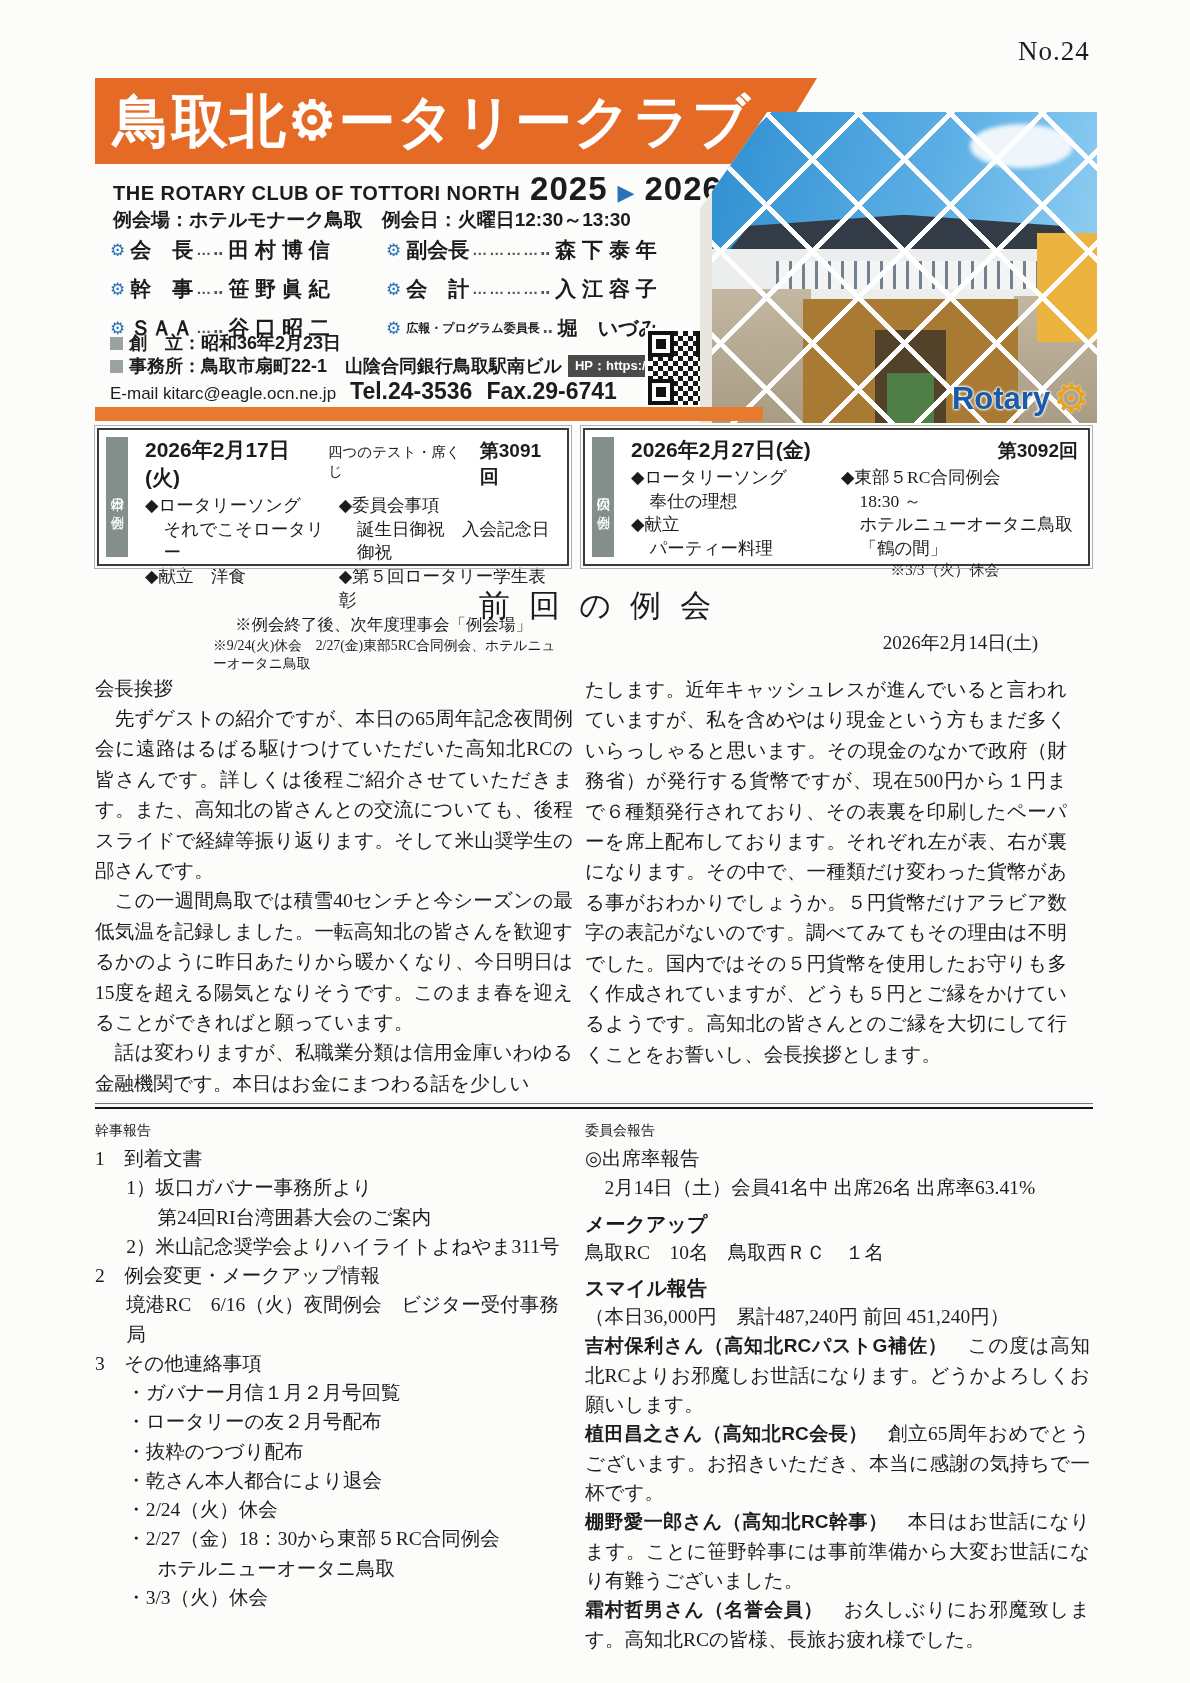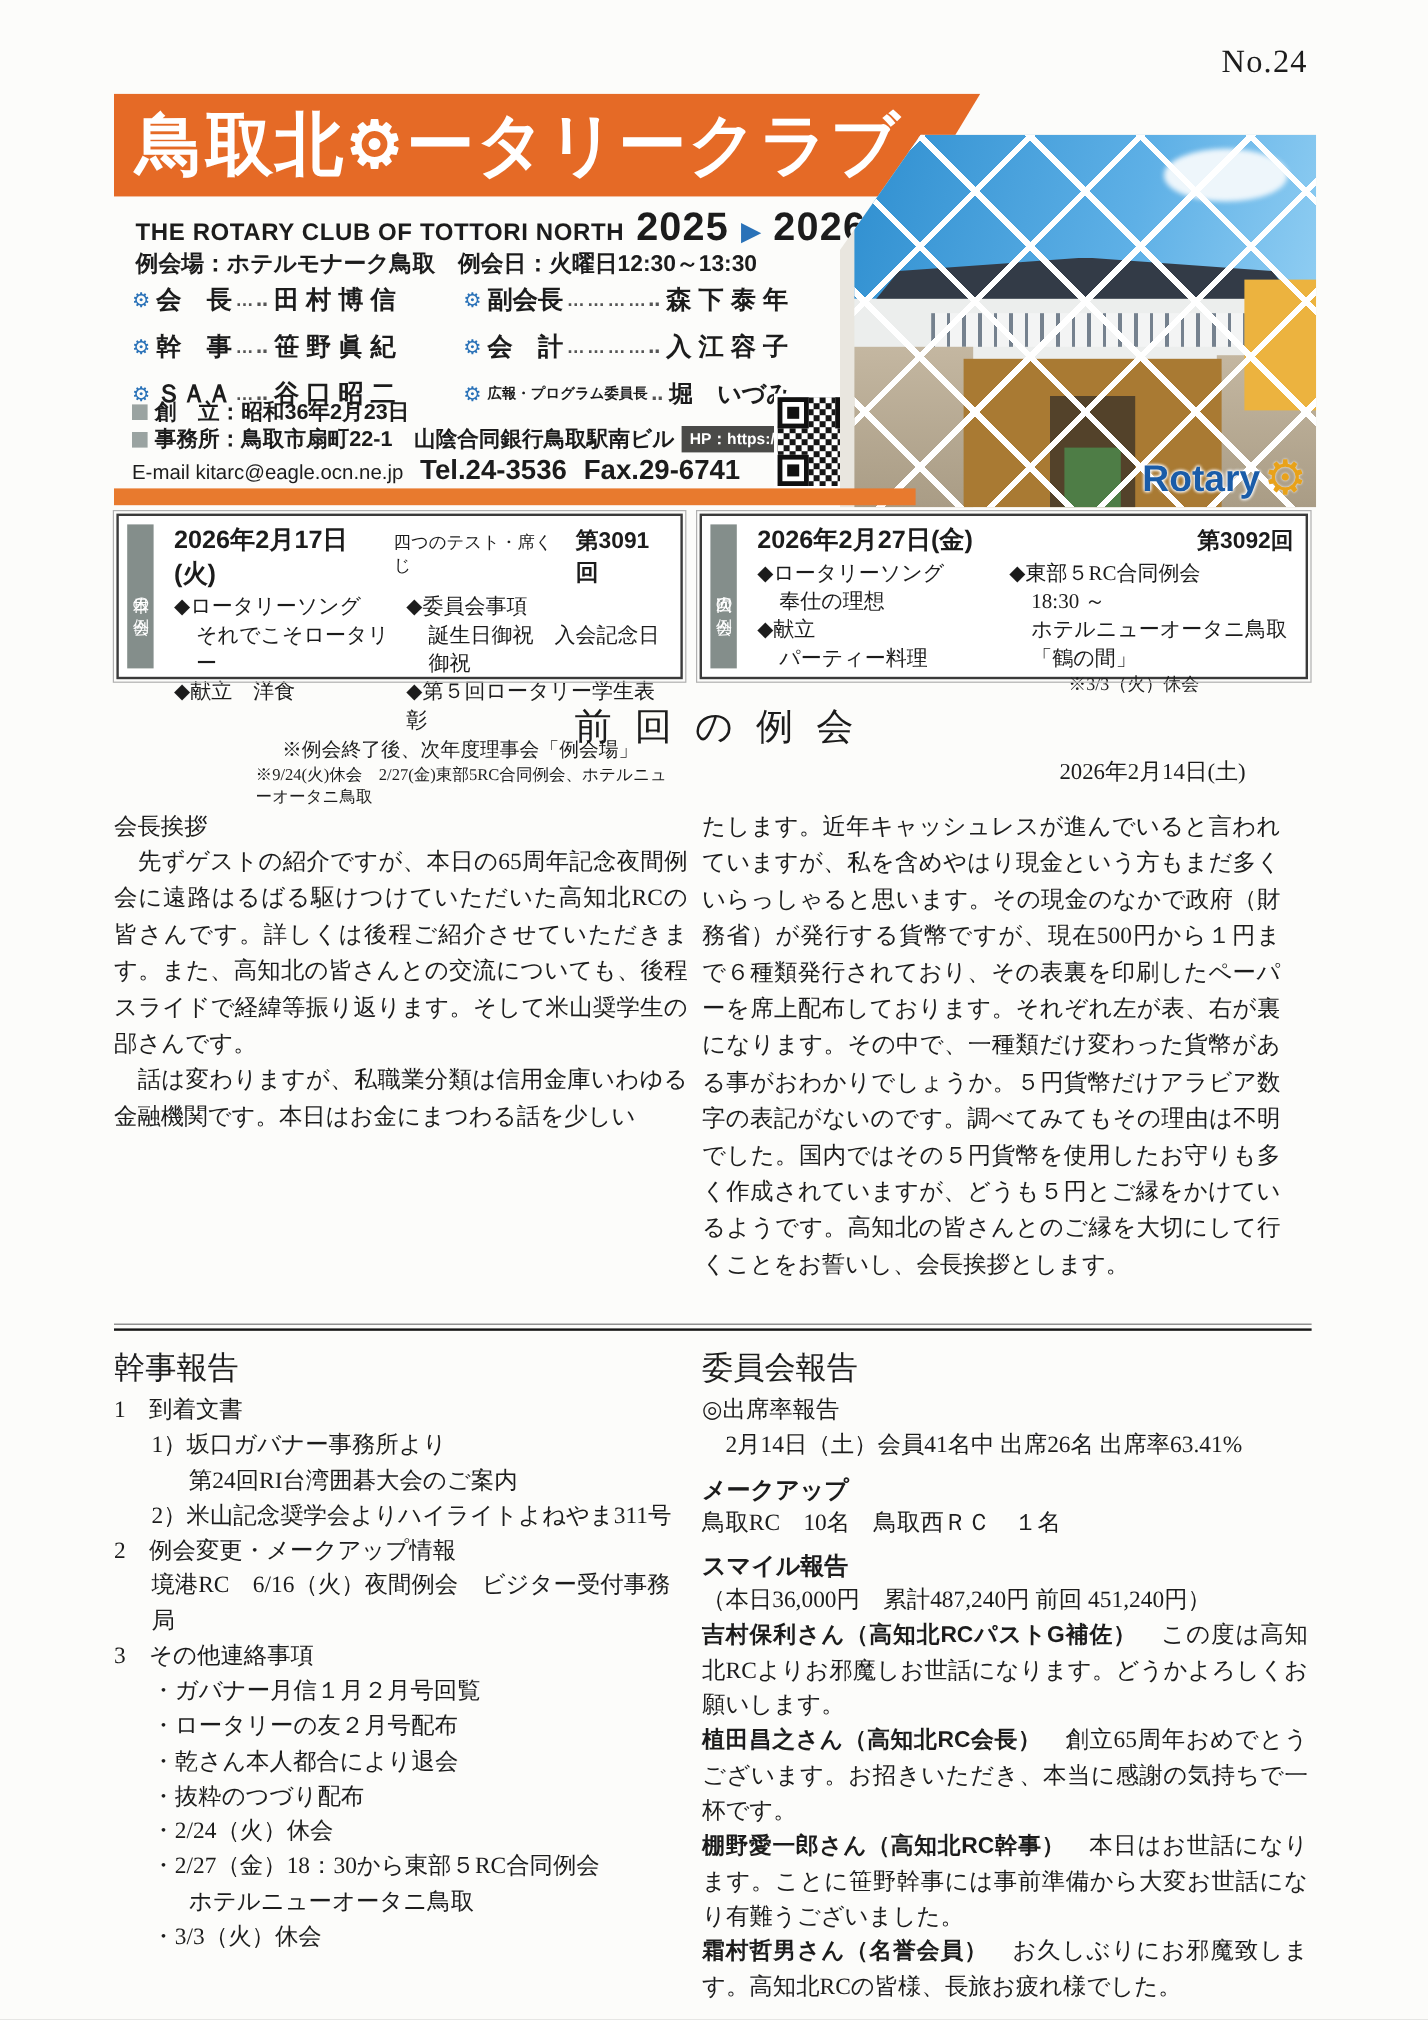--- a/index.html
+++ b/index.html
@@ -108,21 +108,21 @@
   .colR{position:absolute;left:585px;width:482px;}
   .body-top{top:675px;}
   .para{font-size:19.5px;line-height:1.56;text-align:justify;margin:0;}
   .gr-head{font-size:19.5px;margin:0 0 2px 0;}
 
   .hdiv{position:absolute;left:95px;top:1103px;width:998px;height:3px;
         border-top:1px solid #777;border-bottom:2.5px solid #151515;}
 
   
   .rep-top{top:1122px;}
-  .rep-head{font-size:26px;margin:0 0 4px 0;}
+  .rep-head{font-size:14px;margin:0 0 4px 0;}
   .rline{font-size:19.5px;line-height:1.5;}
   .ind0{padding-left:0;} 
   .rind1{padding-left:1.6em;}
   .rind2{padding-left:3.2em;}
   .gothic-head{font-family:"Liberation Sans","DejaVu Sans",sans-serif;font-weight:600;font-size:20px;margin-top:8px;}
   .smile-entry{font-size:19.5px;line-height:1.5;text-align:justify;}
   .smile-name{font-family:"Liberation Sans","DejaVu Sans",sans-serif;font-weight:700;font-size:19px;}
   .att-line{padding-left:1em;}
 </style>
 </head>
@@ -283,41 +283,42 @@
       <div class="fnote-r">※3/3（火）休会</div>
     </div>
   </div>
 
   <div class="prev-title">前回の例会</div>
   <div class="prev-date">2026年2月14日(土)</div>
 
   <div class="colL body-top">
     <p class="gr-head">会長挨拶</p>
     <p class="para">　先ずゲストの紹介ですが、本日の65周年記念夜間例会に遠路はるばる駆けつけていただいた高知北RCの皆さんです。詳しくは後程ご紹介させていただきます。また、高知北の皆さんとの交流についても、後程スライドで経緯等振り返ります。そして米山奨学生の郘さんです。</p>
+    <p class="para">　この一週間鳥取では積雪40センチと今シーズンの最低気温を記録しました。一転高知北の皆さんを歓迎するかのように昨日あたりから暖かくなり、今日明日は15度を超える陽気となりそうです。このまま春を迎えることができればと願っています。</p>
     <p class="para">　話は変わりますが、私職業分類は信用金庫いわゆる金融機関です。本日はお金にまつわる話を少しい</p>
   </div>
   <div class="colR body-top">
     <p class="para">たします。近年キャッシュレスが進んでいると言われていますが、私を含めやはり現金という方もまだ多くいらっしゃると思います。その現金のなかで政府（財務省）が発行する貨幣ですが、現在500円から１円まで６種類発行されており、その表裏を印刷したペーパーを席上配布しております。それぞれ左が表、右が裏になります。その中で、一種類だけ変わった貨幣がある事がおわかりでしょうか。５円貨幣だけアラビア数字の表記がないのです。調べてみてもその理由は不明でした。国内ではその５円貨幣を使用したお守りも多く作成されていますが、どうも５円とご縁をかけているようです。高知北の皆さんとのご縁を大切にして行くことをお誓いし、会長挨拶とします。</p>
   </div>
 
   <div class="hdiv"></div>
 
   <div class="colL rep-top">
     <p class="rep-head">幹事報告</p>
     <div class="rline ind0">1　到着文書</div>
     <div class="rline rind1">1）坂口ガバナー事務所より</div>
     <div class="rline rind2">第24回RI台湾囲碁大会のご案内</div>
     <div class="rline rind1">2）米山記念奨学会よりハイライトよねやま311号</div>
     <div class="rline ind0">2　例会変更・メークアップ情報</div>
     <div class="rline rind1">境港RC　6/16（火）夜間例会　ビジター受付事務局</div>
     <div class="rline ind0">3　その他連絡事項</div>
     <div class="rline rind1">・ガバナー月信１月２月号回覧</div>
     <div class="rline rind1">・ロータリーの友２月号配布</div>
+    <div class="rline rind1">・抜粋のつづり配布</div>
     <div class="rline rind1">・乾さん本人都合により退会</div>
-    <div class="rline rind1">・抜粋のつづり配布</div>
     <div class="rline rind1">・2/24（火）休会</div>
     <div class="rline rind1">・2/27（金）18：30から東部５RC合同例会</div>
     <div class="rline rind2">ホテルニューオータニ鳥取</div>
     <div class="rline rind1">・3/3（火）休会</div>
   </div>
 
   <div class="colR rep-top" style="width:505px;">
     <p class="rep-head">委員会報告</p>
     <div class="rline">◎出席率報告</div>
     <div class="rline att-line">2月14日（土）会員41名中 出席26名 出席率63.41%</div>

